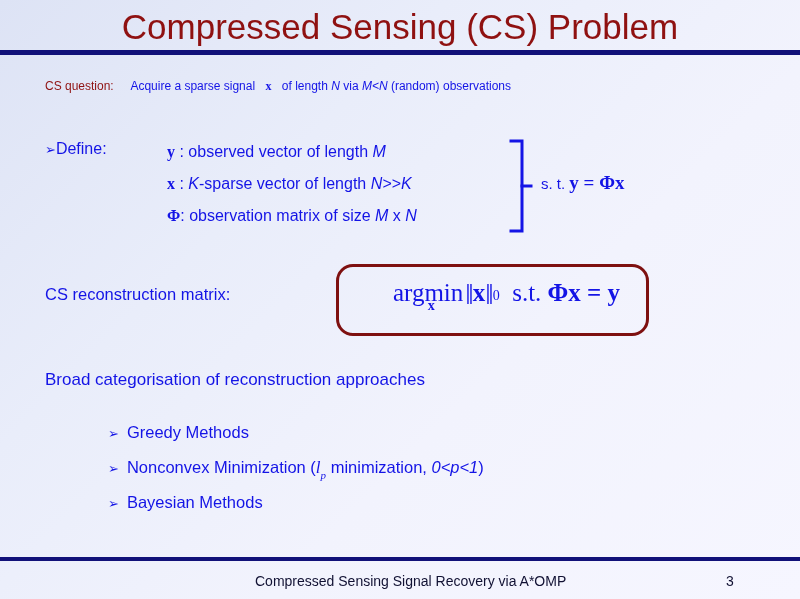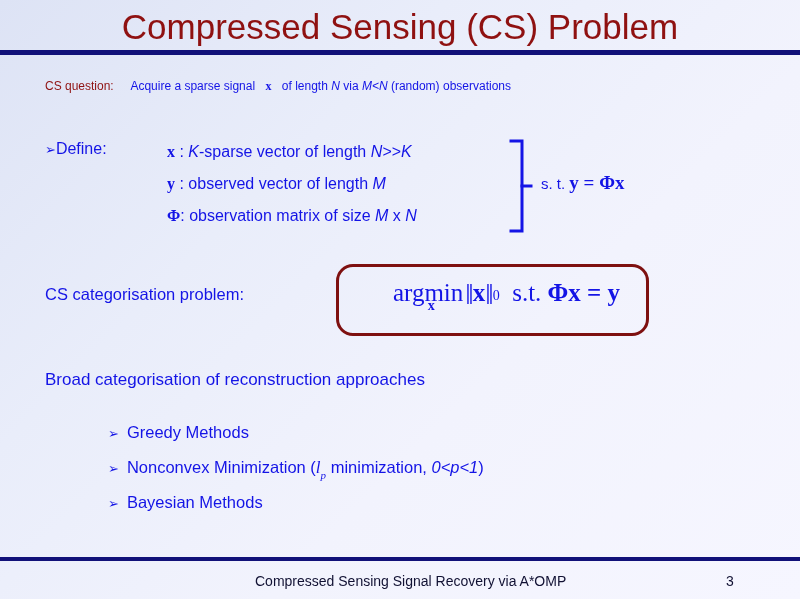--- a/index.html
+++ b/index.html
@@ -281,31 +281,31 @@
     <span>observations</span>
   </div>
 
   <div id="define-block">
 
     <div id="define-label"><span class="arrow-bullet">➢</span><span>Define:</span></div>
 
     <div id="define-lines">
 
       <div class="define-line">
+        <span class="bser">y</span>
+        <span>:</span>
+        <span>observed vector of length</span>
+        <span class="it">M</span>
+      </div>
+
+      <div class="define-line">
         <span class="bser">x</span>
         <span>:</span>
         <span class="it">K</span><span>-sparse vector of length</span>
         <span class="it">N&gt;&gt;K</span>
-      </div>
-
-      <div class="define-line">
-        <span class="bser">y</span>
-        <span>:</span>
-        <span>observed vector of length</span>
-        <span class="it">M</span>
       </div>
 
       <div class="define-line">
         <span class="bser">Φ</span><span>:</span>
         <span>observation matrix of size</span>
         <span class="it">M</span>
         <span>x</span>
         <span class="it">N</span>
       </div>
 
@@ -316,21 +316,21 @@
       <path d="M 15 48 L 24 48" fill="none" stroke="#1414e6" stroke-width="3" stroke-linecap="square"></path>
     </svg>
 
     <div id="st-text">
       <span>s. t.</span>
       <span class="eq">y = Φx</span>
     </div>
 
   </div>
 
-  <div id="cs-recon-label">CS categorisation problem:</div>
+  <div id="cs-recon-label">CS reconstruction matrix:</div>
 
   <div id="eq-box">
     <div id="eq-content">
       <span class="argmin"><span>arg</span><span>min</span><span class="under bser">x</span></span><span class="normbars">‖</span><span class="bser">x</span><span class="normbars">‖</span><span class="sub0">0</span>&nbsp;&nbsp;<span>s.t.</span>&nbsp;<span class="bser">Φx = y</span>
     </div>
   </div>
 
   <div id="broad-line">Broad categorisation of reconstruction approaches</div>
 
   <div id="approach-list">

